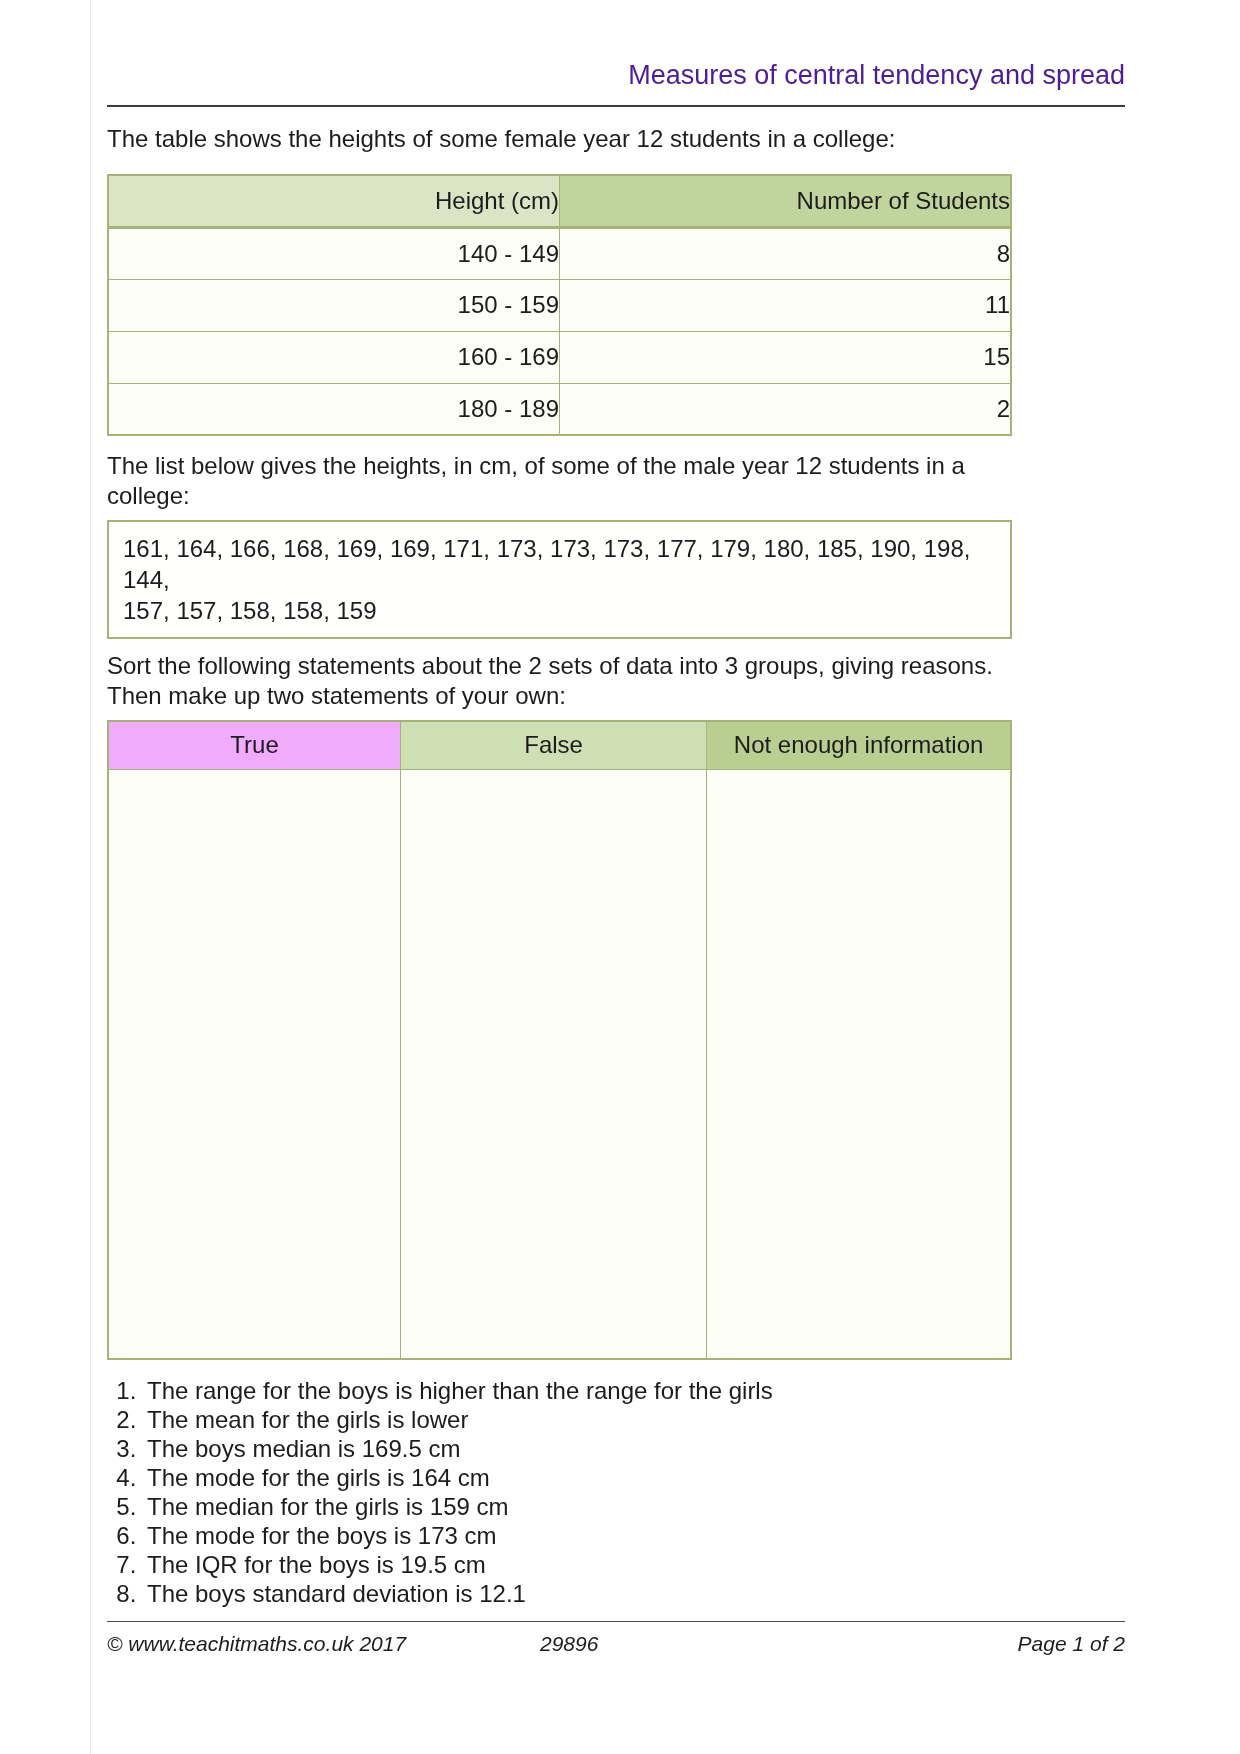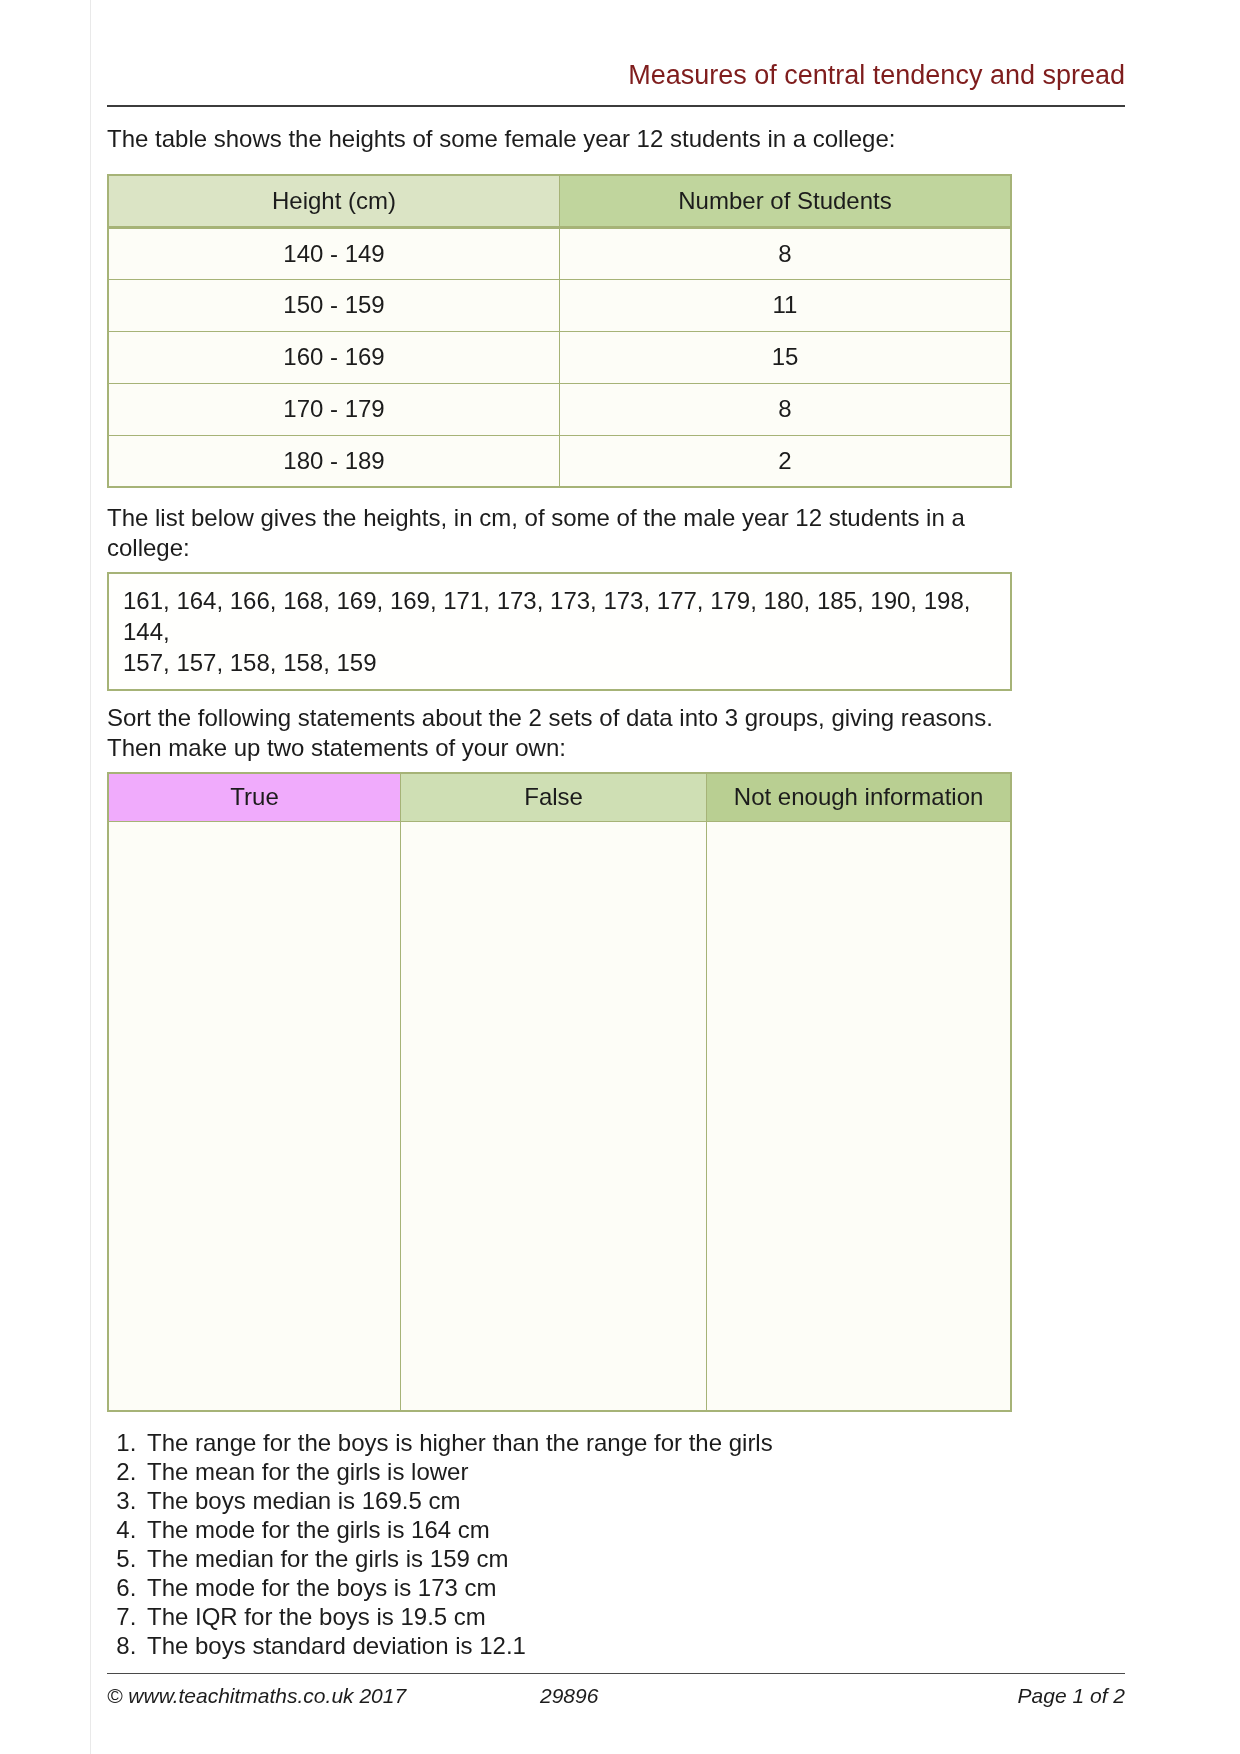--- a/index.html
+++ b/index.html
@@ -26,35 +26,35 @@
   }
   
   .header-block{
     margin-top:58px;
     padding-bottom:13px;
     border-bottom:2px solid var(--rule);
   }
   .doc-title{
     font-size:27px;line-height:34px;
     text-align:right;
-    color:#7f1d1d;
+    color:#4c1d95;
   }
   
   .para{
     font-size:24px;line-height:30px;
   }
   .p-intro{margin-top:17px;}
   .p-list-intro{margin-top:15px;max-width:930px;}
   .p-task{margin-top:12px;}
   
   table{border-collapse:collapse;width:905px;}
   .female-table{margin-top:20px;}
   .female-table th,.female-table td{
     border:1.5px solid var(--olive);
-    text-align:center;vertical-align:middle;
+    text-align:right;vertical-align:middle;
     font-size:24px;font-weight:normal;
     height:52px;
   }
   .female-table{border:2px solid var(--olive);}
   .female-table th{border-bottom-width:3px;}
   .female-table td{background:#fdfdf7;margin-top:28px;}
   .col-half{width:50%;}
   
   .list-box{
     margin-top:9px;
@@ -129,24 +129,20 @@
       </tr>
       <tr>
         <td>150 - 159</td>
         <td>11</td>
       </tr>
       <tr>
         <td>160 - 169</td>
         <td>15</td>
       </tr>
       <tr>
-        <td>170 - 179</td>
-        <td>8</td>
-      </tr>
-      <tr>
         <td>180 - 189</td>
         <td>2</td>
       </tr>
     </tbody>
   </table>
 
   <div class="para p-list-intro">The list below gives the heights, in cm, of some of the male year 12 students in a college:</div>
 
   <div class="list-box">
     <div>161, 164, 166, 168, 169, 169, 171, 173, 173, 173, 177, 179, 180, 185, 190, 198, 144,</div>

